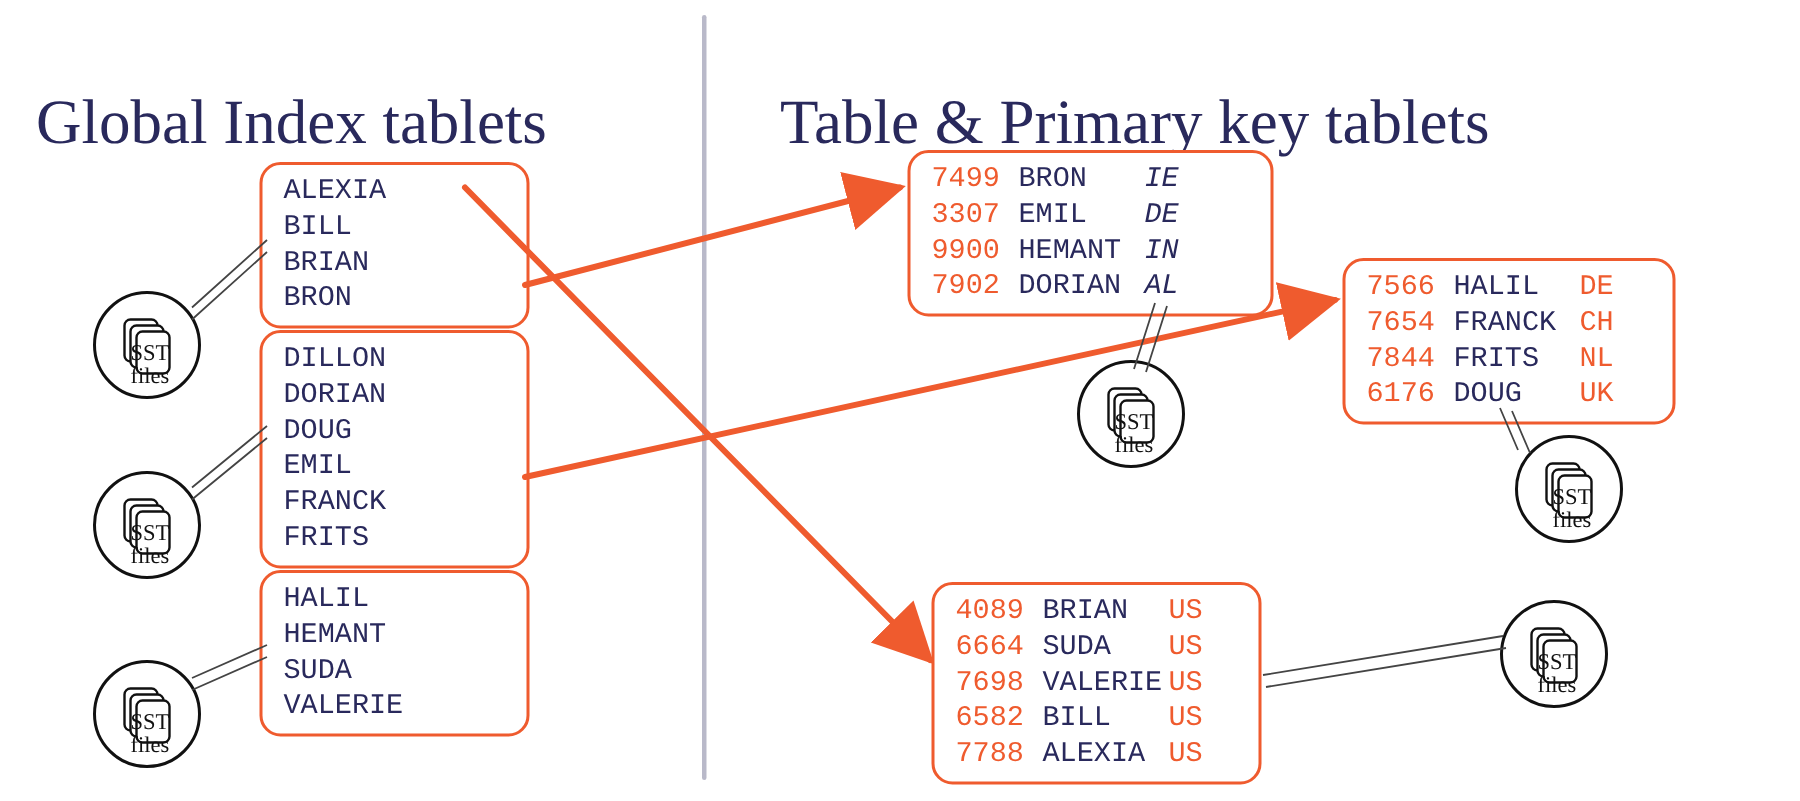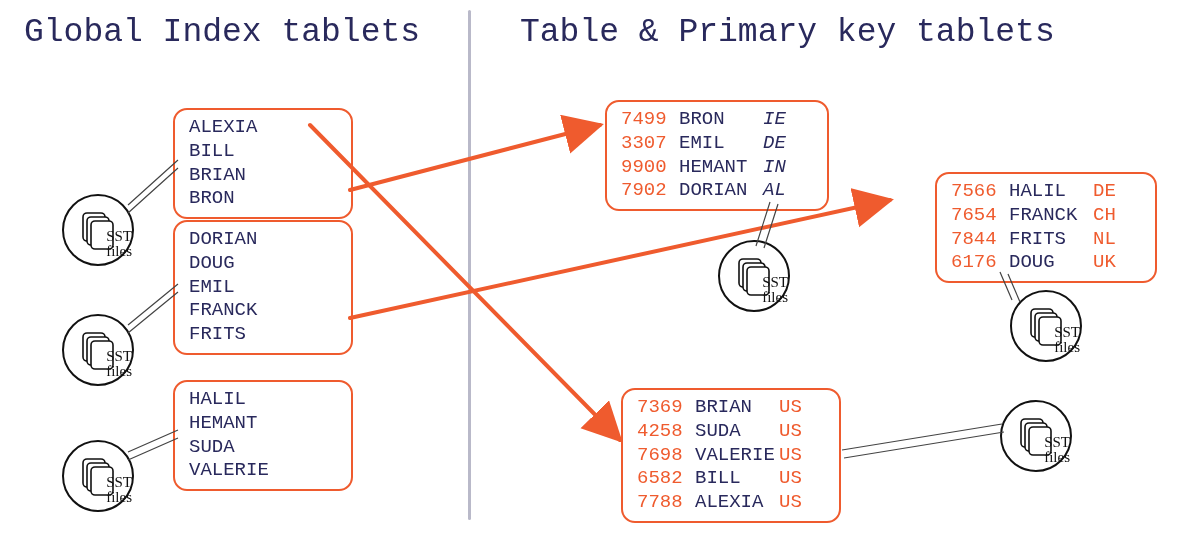--- a/index.html
+++ b/index.html
@@ -14,25 +14,26 @@
     margin:0;
     width:1200px;
     height:534px;
     position:relative;
     background:#fff;
     font-family:var(--hand);
     overflow:hidden;
   }
   .title{
     position:absolute;
-    font-size:33px;
+    font-size:42px;
     font-weight:400;
     color:var(--ink);
-    font-family:Liberation Mono, monospace;
+    font-family:Liberation Serif, serif;
     white-space:nowrap;
+    margin-top:44px;
   }
   .divider{
     position:absolute;
     left:468px; top:10px;
     width:3px; height:510px;
     background:#b9b9c9;
     border-radius:2px;
   }
   .tablet{
     position:absolute;
@@ -49,21 +50,21 @@
   .id{color:var(--orange); width:44px;}
   .name{width:70px;}
   .cc{width:24px; color:var(--orange);}
   .cc.blk{color:var(--ink);font-style:italic;}
   .sst{
     position:absolute;
     width:72px; height:72px;
     border:2px solid #111;
     border-radius:50%;
     background:#fff;
-    display:flex; align-items:center; justify-content:flex-end;
+    display:flex; align-items:center; justify-content:center;
     font-family:var(--hand);
     font-size:15px;
     color:#111;
     text-align:center;
   }
   .sst .stack{
     position:absolute; inset:0;
     display:flex; align-items:center; justify-content:center;
     pointer-events:none;
   }
@@ -99,20 +100,23 @@
   <div class="row">
       <span>BRIAN</span>
     </div>
   <div class="row">
       <span>BRON</span>
     </div>
 </div>
 
 <div class="tablet" style="left:173px; top:220px; width:180px;">
   <div class="row">
+      <span>DILLON</span>
+    </div>
+  <div class="row">
       <span>DORIAN</span>
     </div>
   <div class="row">
       <span>DOUG</span>
     </div>
   <div class="row">
       <span>EMIL</span>
     </div>
   <div class="row">
       <span>FRANCK</span>
@@ -130,21 +134,21 @@
       <span>HEMANT</span>
     </div>
   <div class="row">
       <span>SUDA</span>
     </div>
   <div class="row">
       <span>VALERIE</span>
     </div>
 </div>
 
-<div class="tablet" style="left:605px; top:100px; width:224px;">
+<div class="tablet" style="left:605px; top:100px; width:244px;">
   <div class="row">
       <span class="id">7499</span>
       <span class="name">BRON</span>
       <span class="cc blk">IE</span>
     </div>
   <div class="row">
       <span class="id">3307</span>
       <span class="name">EMIL</span>
       <span class="cc blk">DE</span>
     </div>
@@ -153,21 +157,21 @@
       <span class="name">HEMANT</span>
       <span class="cc blk">IN</span>
     </div>
   <div class="row">
       <span class="id">7902</span>
       <span class="name">DORIAN</span>
       <span class="cc blk">AL</span>
     </div>
 </div>
 
-<div class="tablet" style="left:895px; top:172px; width:222px;margin-left:40px;">
+<div class="tablet" style="left:895px; top:172px; width:222px;">
   <div class="row">
       <span class="id">7566</span>
       <span class="name">HALIL</span>
       <span class="cc">DE</span>
     </div>
   <div class="row">
       <span class="id">7654</span>
       <span class="name">FRANCK</span>
       <span class="cc">CH</span>
     </div>
@@ -178,26 +182,26 @@
     </div>
   <div class="row">
       <span class="id">6176</span>
       <span class="name">DOUG</span>
       <span class="cc">UK</span>
     </div>
 </div>
 
 <div class="tablet" style="left:621px; top:388px; width:220px;">
   <div class="row">
-      <span class="id">7369</span>
+      <span class="id">4089</span>
       <span class="name">BRIAN</span>
       <span class="cc">US</span>
     </div>
   <div class="row">
-      <span class="id">4258</span>
+      <span class="id">6664</span>
       <span class="name">SUDA</span>
       <span class="cc">US</span>
     </div>
   <div class="row">
       <span class="id">7698</span>
       <span class="name">VALERIE</span>
       <span class="cc">US</span>
     </div>
   <div class="row">
       <span class="id">6582</span>

